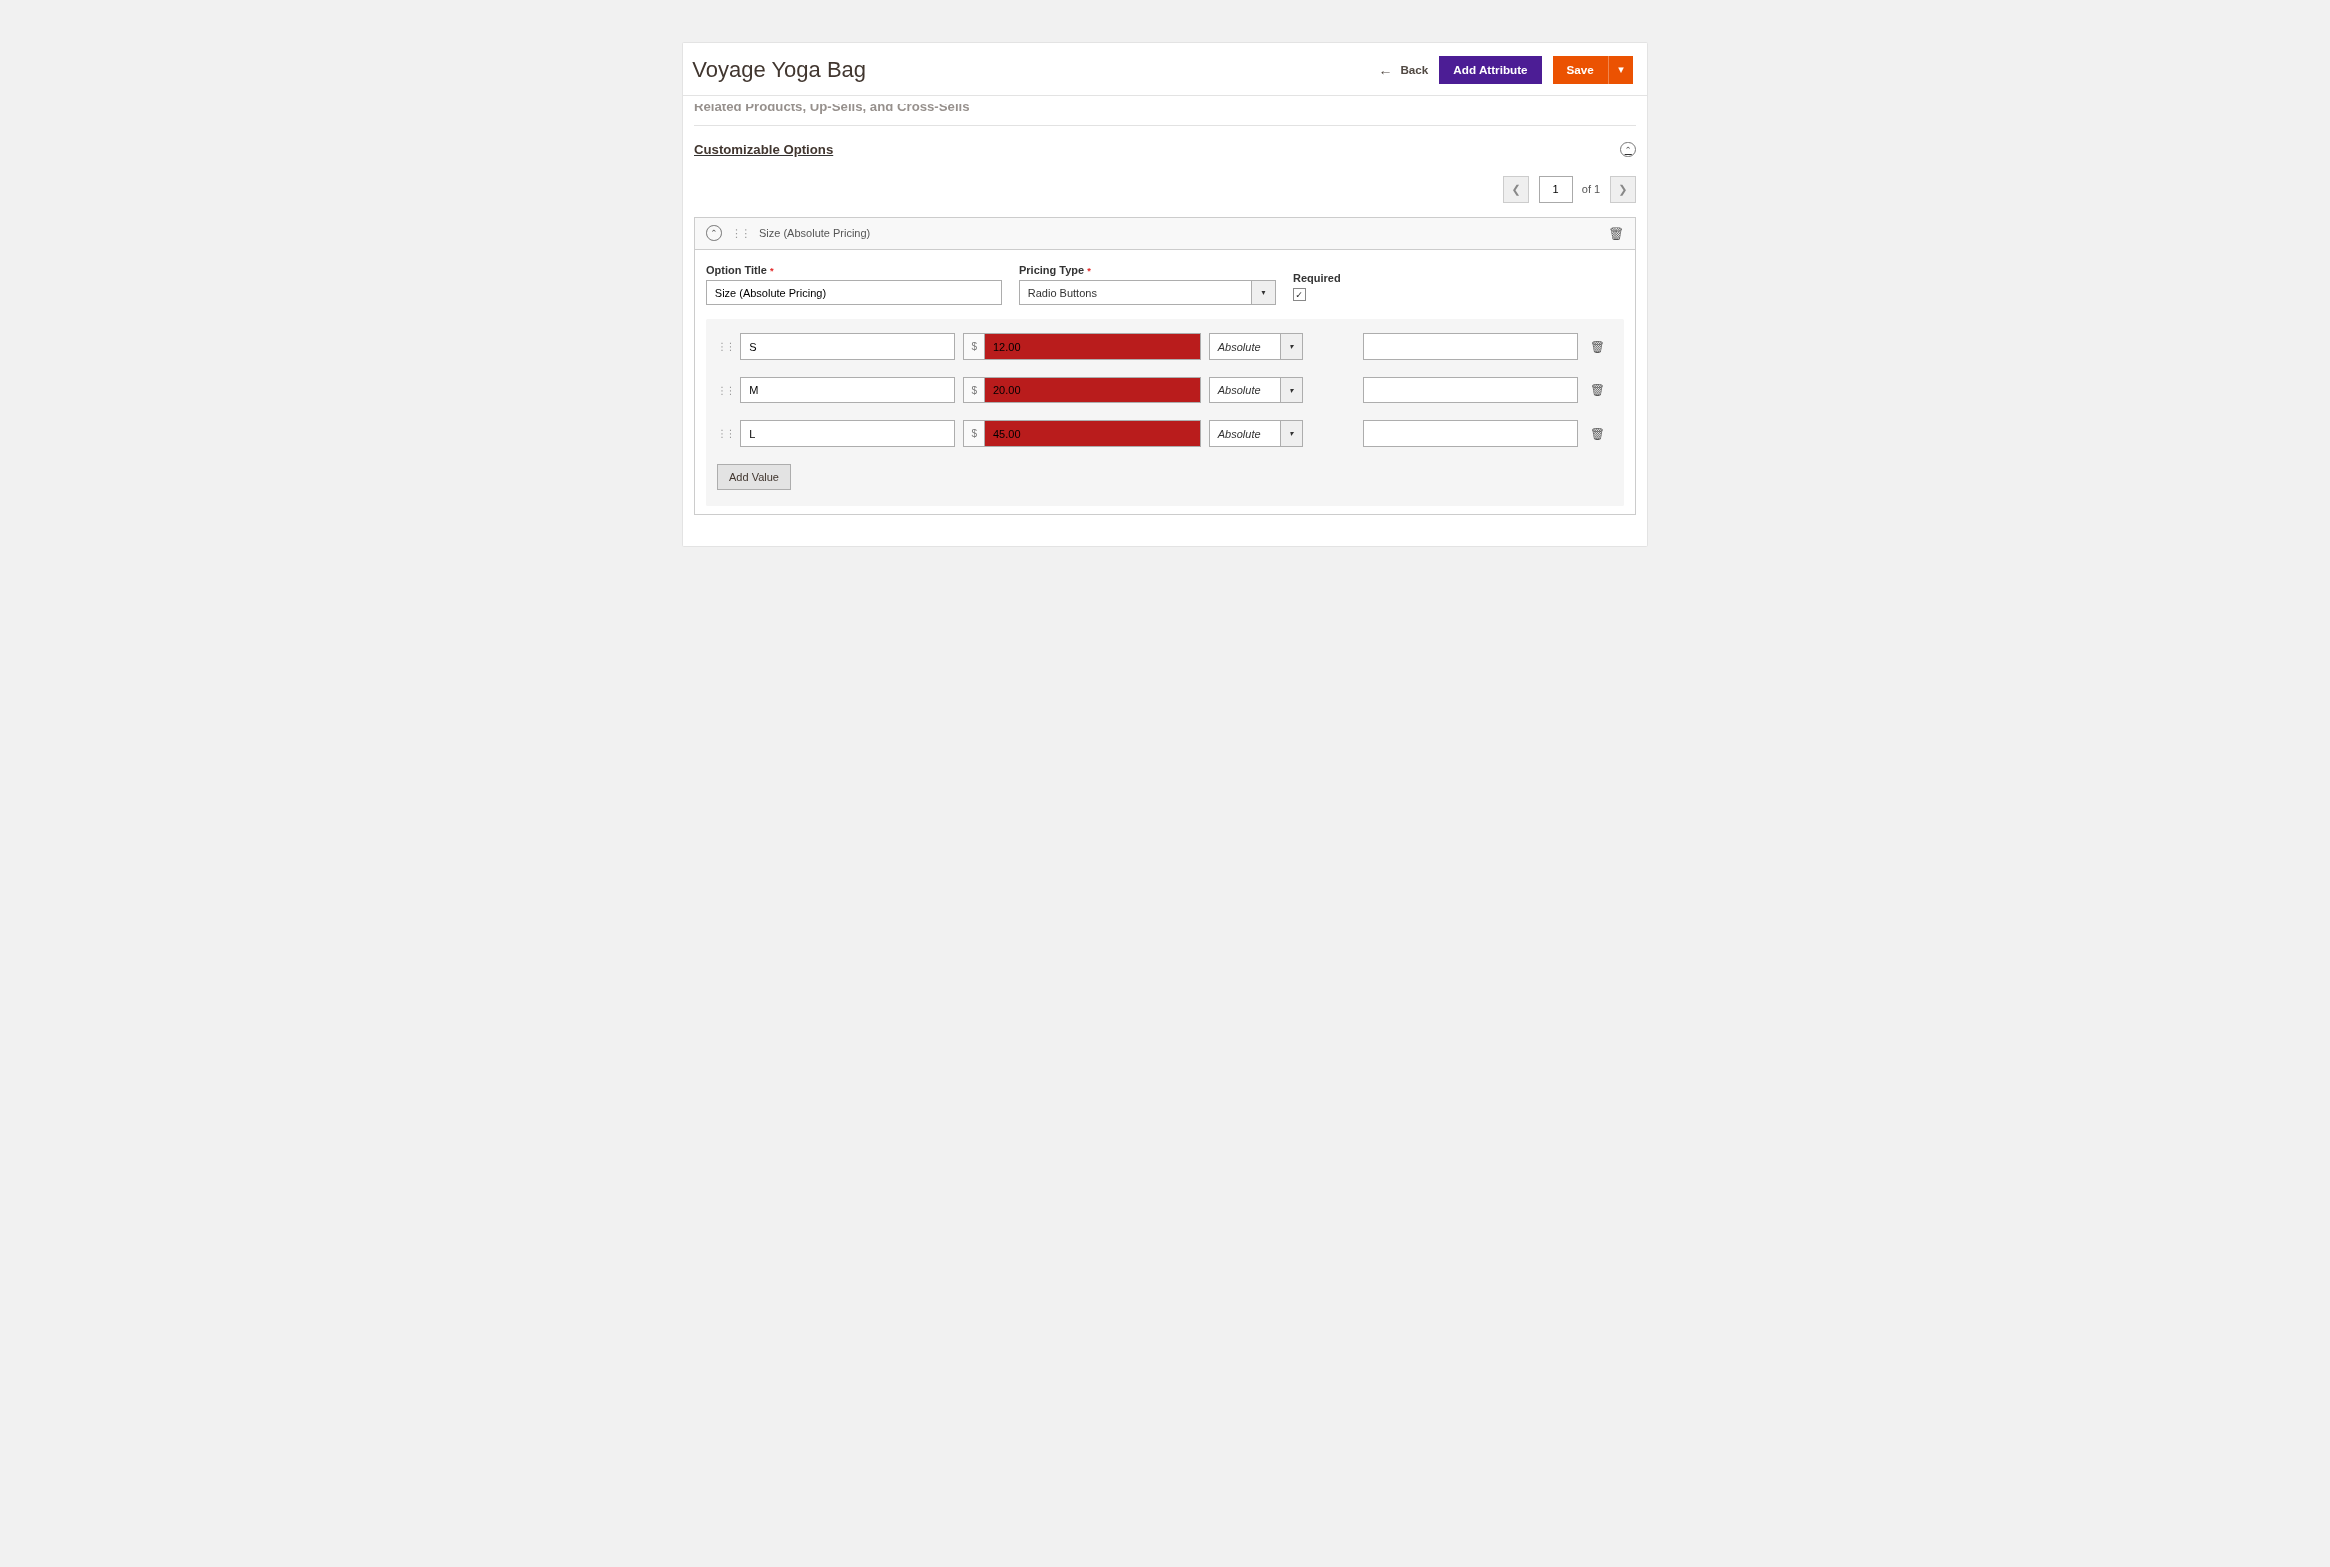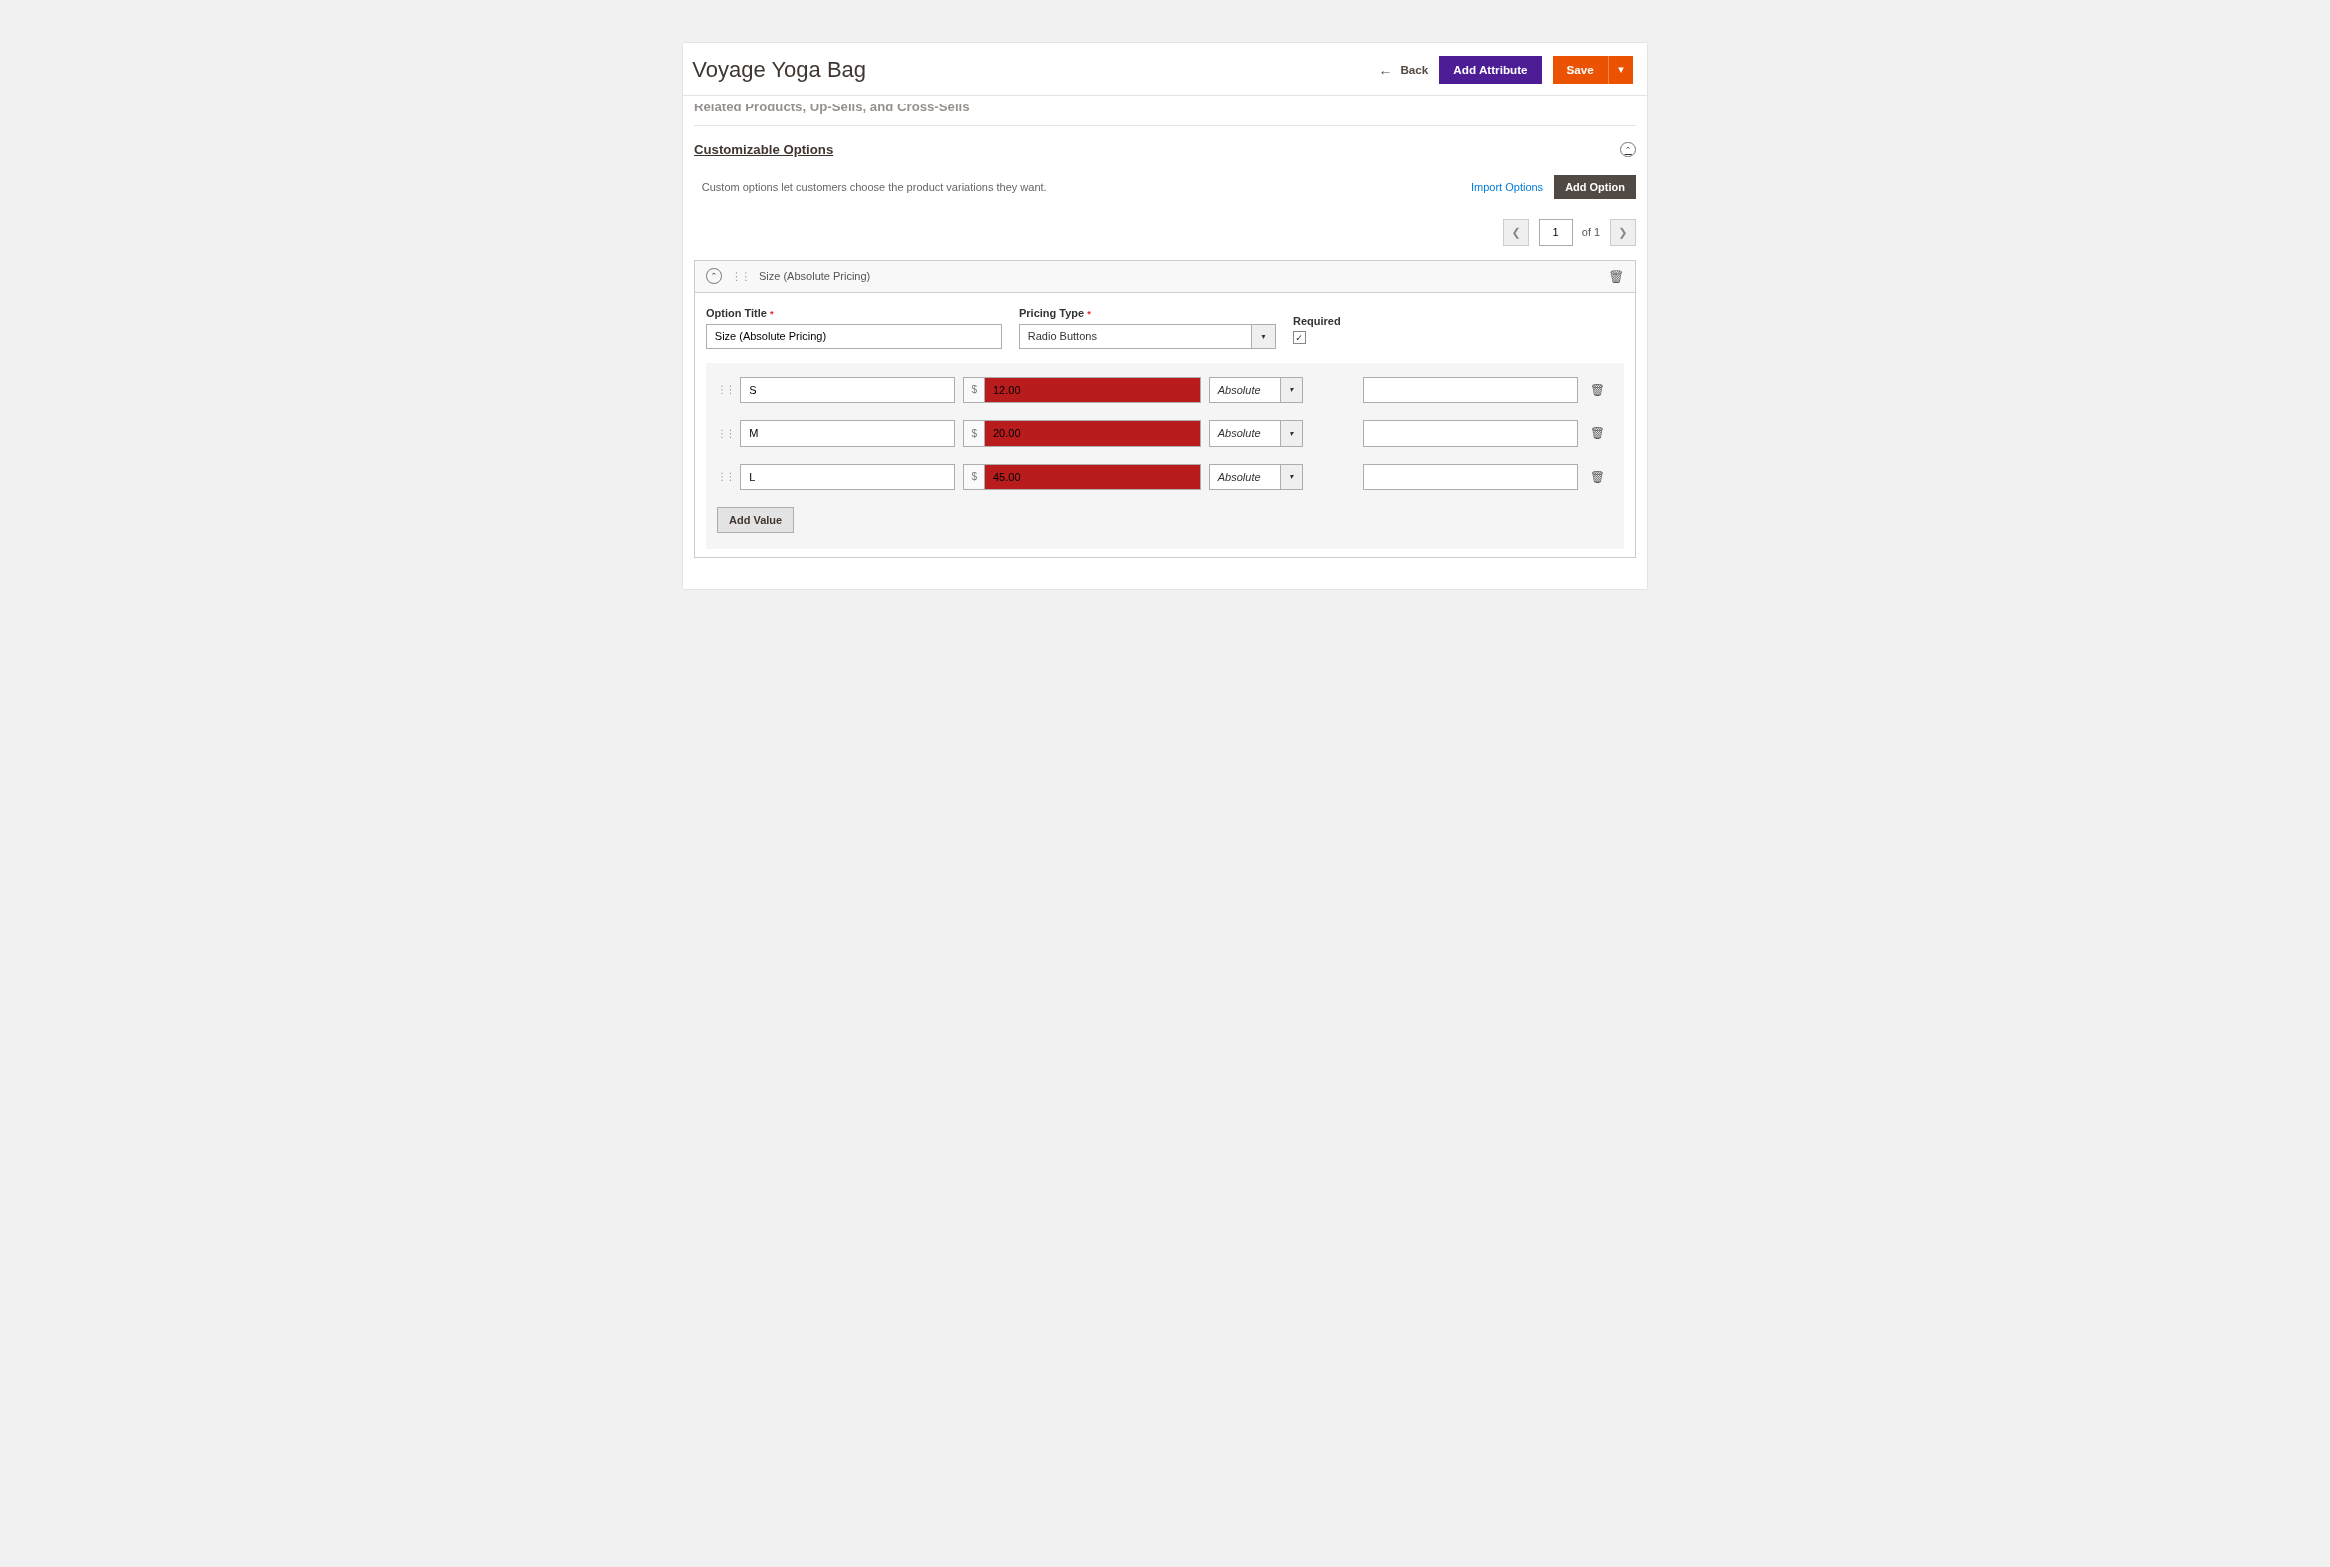--- a/index.html
+++ b/index.html
@@ -58,21 +58,21 @@
 .vr-title-input { width:215px; height:26.5px; border:0.8px solid #adadad; padding:0 7.8px; font-size:11px; background:#fff; }
 .vr-price-wrap { display:flex; width:238px; }
 .vr-price-cur { width:22px; height:26.5px; border:0.8px solid #adadad; background:#fafafa; display:flex; align-items:center; justify-content:center; color:#777; font-size:10px; }
 .vr-price-input { flex:1; height:26.5px; border:0.8px solid #adadad; border-left:none; padding:0 7.8px; font-size:11px; background:#b91c1c; }
 .vr-ptype-wrap { position:relative; width:94px;font-style:italic; }
 .vr-ptype { width:86px; height:26.5px; border:0.8px solid #adadad; padding:0 7.8px; font-size:11px; background:#fff; display:flex; align-items:center; }
 .vr-ptype-caret { position:absolute; right:0; top:0; width:23.4px; height:26.5px; background:#efefef; border:0.8px solid #adadad; display:flex; align-items:center; justify-content:center; font-size:7.8px; cursor:pointer; }
 .vr-gap { width:44px; }
 .vr-sku-input { width:215px; height:26.5px; border:0.8px solid #adadad; padding:0 7.8px; font-size:11px; background:#fff; }
 .vr-trash { cursor:pointer; font-size:11.7px; color:#555; margin-left:4.7px; }
-.btn-add-value { background:#e3e3e3; border:0.8px solid #adadad; padding: 6.2px 11px; font-size:11px; font-weight:700; color:#41362f; cursor:pointer; }
+.btn-add-value { background:#e3e3e3; border:0.8px solid #adadad; padding: 6.2px 11px; font-size:11px; font-weight:400; color:#41362f; cursor:pointer; }
 </style>
 </head>
 <body>
 
 <div class="page-wrapper">
 
   <div class="header-bar">
     <h1 class="page-title">Voyage Yoga Bag</h1>
     <div class="header-actions">
       <div class="back-btn">
@@ -91,27 +91,20 @@
 
   <div class="content-area">
 
     <div class="section-cut">Related Products, Up-Sells, and Cross-Sells</div>
 
     <div class="section-head">
       <div class="section-title">Customizable Options</div>
       <div class="circle-chevron">⌃</div>
     </div>
 
-    <div class="desc-row">
-      <div class="desc-text">Custom options let customers choose the product variations they want.</div>
-      <div class="desc-actions">
-        <span class="link-blue">Import Options</span>
-        <span class="btn-add-option">Add Option</span>
-      </div>
-    </div>
 
     <div class="pager-row">
       <div class="pager-btn">
         <span>❮</span>
       </div>
       <input class="pager-input" value="1" style="">
       <span class="pager-text">of 1</span>
       <div class="pager-btn">
         <span>❯</span>
       </div>

